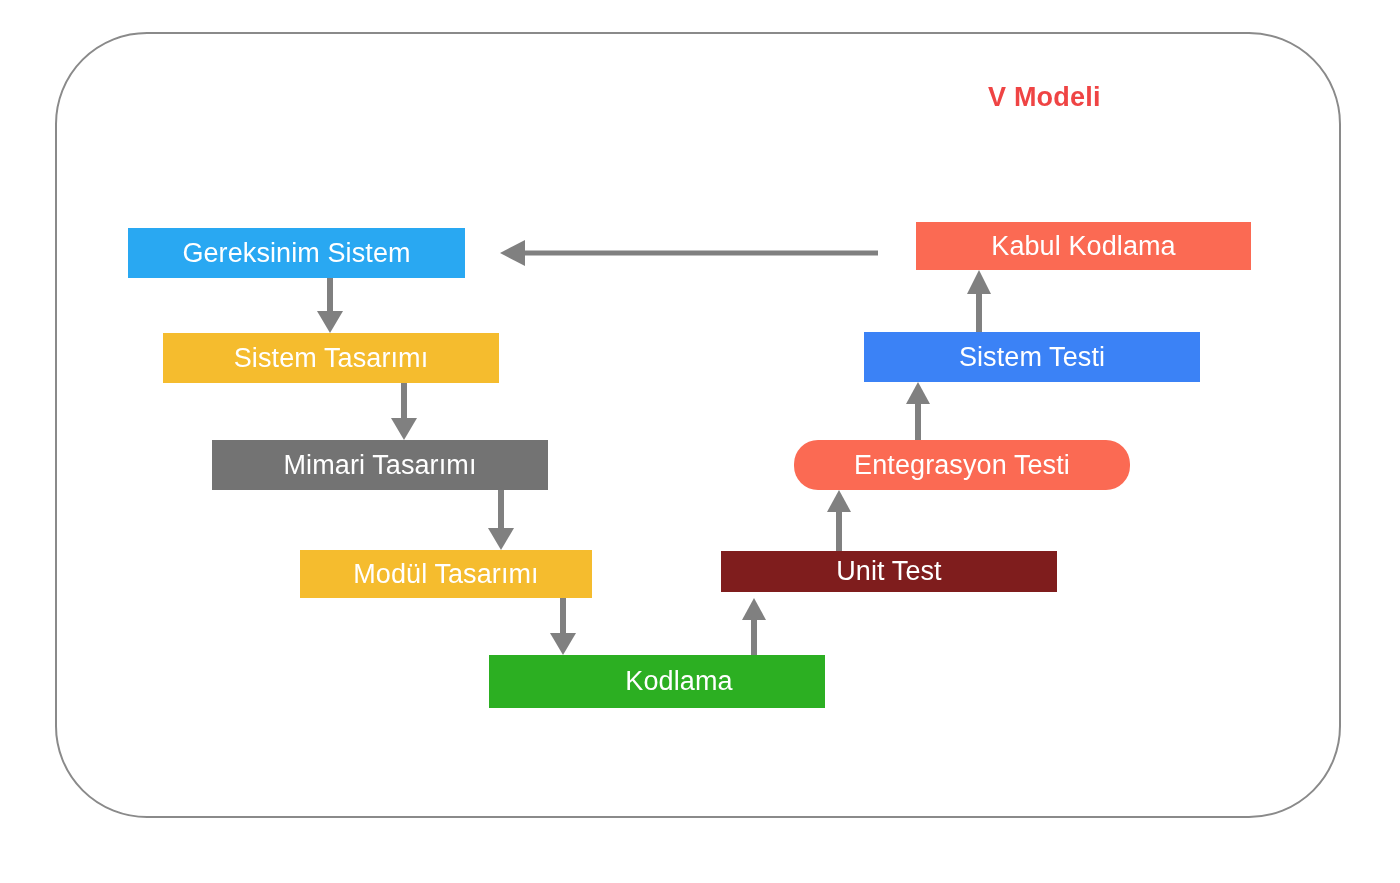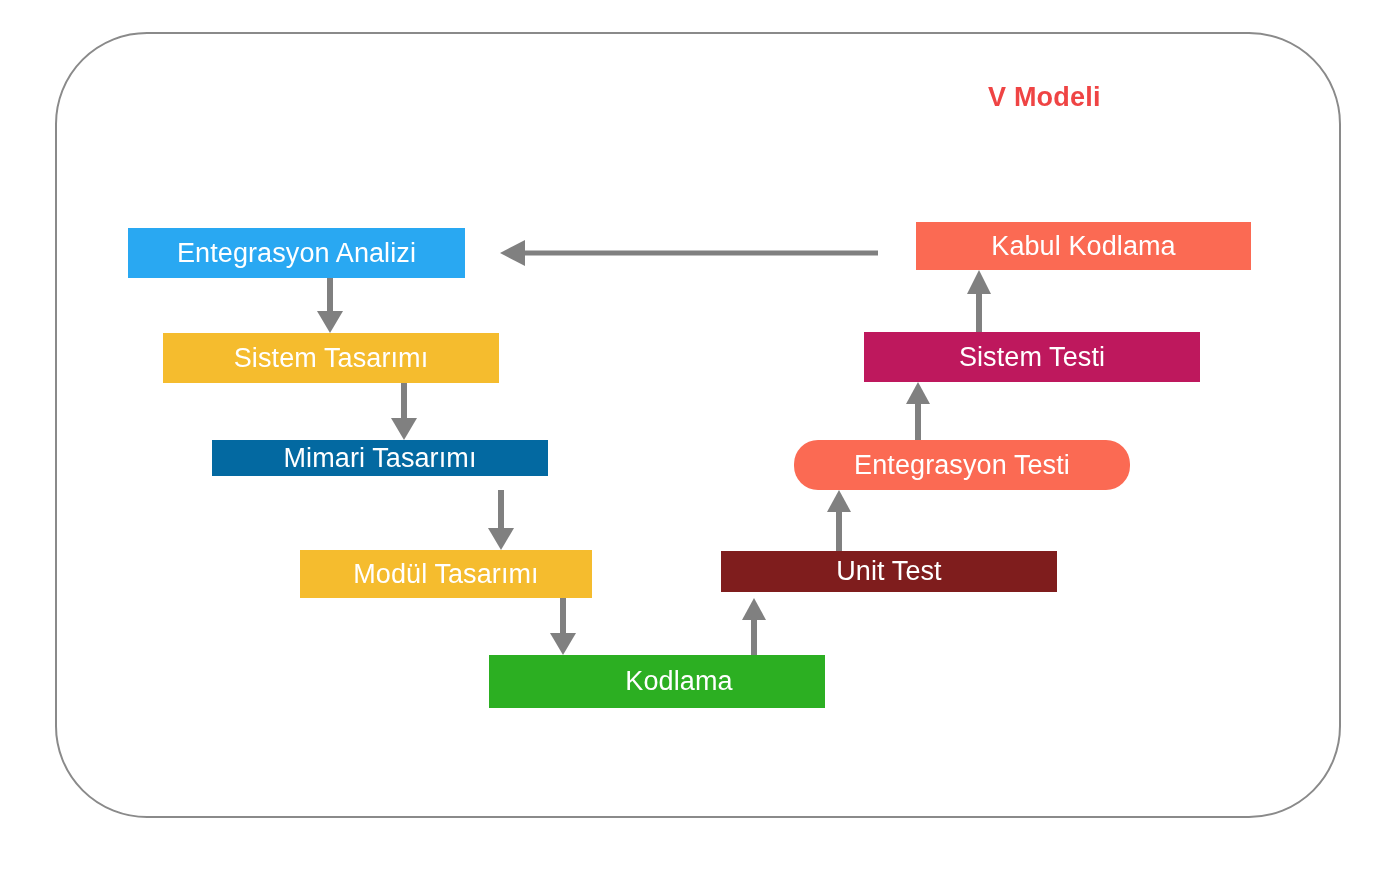--- a/index.html
+++ b/index.html
@@ -111,44 +111,44 @@
       <polygon points="979,270 967,294 991,294" fill="#808080"></polygon>
     </g>
 
     <g>
       <line x1="878" y1="253" x2="521" y2="253" stroke="#808080" stroke-width="5"></line>
       <polygon points="500,253 525,240 525,266" fill="#808080"></polygon>
     </g>
   </svg>
 
   <div class="node" style="left:128px; top:228px; width:337px; height:50px; background:#29A8F2;">
-    <span>Entegrasyon Analizi</span>
+    <span>Gereksinim Sistem</span>
   </div>
 
   <div class="node" style="left:163px; top:333px; width:336px; height:50px; background:#F5BC2E;">
     <span>Sistem Tasarımı</span>
   </div>
 
-  <div class="node" style="left:212px; top:440px; width:336px; height:36px; background:#0369a1;">
+  <div class="node" style="left:212px; top:440px; width:336px; height:50px; background:#737373;">
     <span>Mimari Tasarımı</span>
   </div>
 
   <div class="node" style="left:300px; top:550px; width:292px; height:48px; background:#F5BC2E;">
     <span>Modül Tasarımı</span>
   </div>
 
   <div class="node" style="left:489px; top:655px; width:336px; height:53px; background:#2CAF22;padding-left:44px;">
     <span>Kodlama</span>
   </div>
 
   <div class="node" style="left:916px; top:222px; width:335px; height:48px; background:#FB6A53;">
     <span>Kabul Kodlama</span>
   </div>
 
-  <div class="node" style="left:864px; top:332px; width:336px; height:50px; background:#be185d;">
+  <div class="node" style="left:864px; top:332px; width:336px; height:50px; background:#3b82f6;">
     <span>Sistem Testi</span>
   </div>
 
   <div class="node" style="left:794px; top:440px; width:336px; height:50px; background:#FB6A53;border-radius:24px;">
     <span>Entegrasyon Testi</span>
   </div>
 
   <div class="node" style="left:721px; top:551px; width:336px; height:41px; background:#7f1d1d;">
     <span>Unit Test</span>
   </div>

